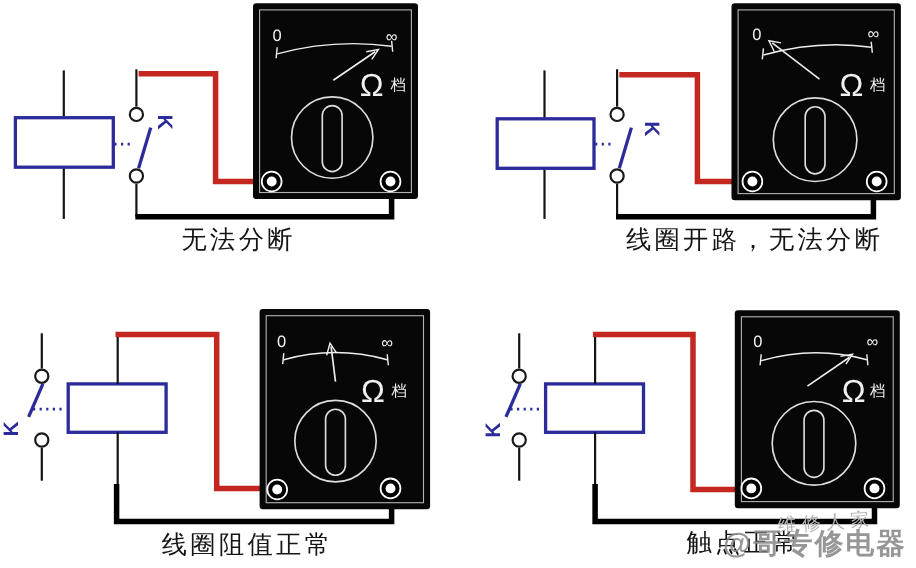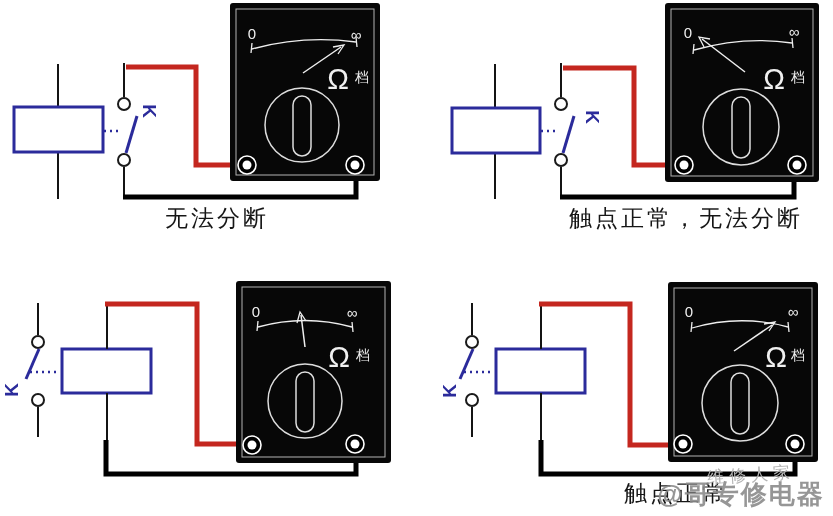--- a/index.html
+++ b/index.html
@@ -156,19 +156,20 @@
   <div class="t meter-txt lab-inf" style="left:793px;top:311px">∞</div>
   <div class="t meter-txt lab-ohm" style="left:776px;top:357px">Ω</div>
   <div class="t meter-txt lab-dang" style="left:798px;top:355px">档</div>
 
   <div class="t k rot90" style="left:149px;top:111px">K</div>
   <div class="t k rot90" style="left:592px;top:117px">K</div>
   <div class="t k rotm90" style="left:11px;top:390px">K</div>
   <div class="t k rotm90" style="left:449px;top:391px">K</div>
 
   <div class="t cap" style="left:217px;top:218px">无法分断</div>
-  <div class="t cap" style="left:686px;top:218px">触点正常，无法分断</div>
+  <div class="t cap" style="left:686px;top:218px">线圈开路，无法分断</div>
+  <div class="t cap" style="left:225px;top:495px">线圈阻值正常</div>
   <div class="t cap" style="left:676px;top:493px">触点正常</div>
 
   <div class="t wm1" style="left:751px;top:475px">维修人家</div>
   <div class="t wm2" style="left:741px;top:494px">@哥专修电器</div>
 
 </div>
 
 </body></html>

